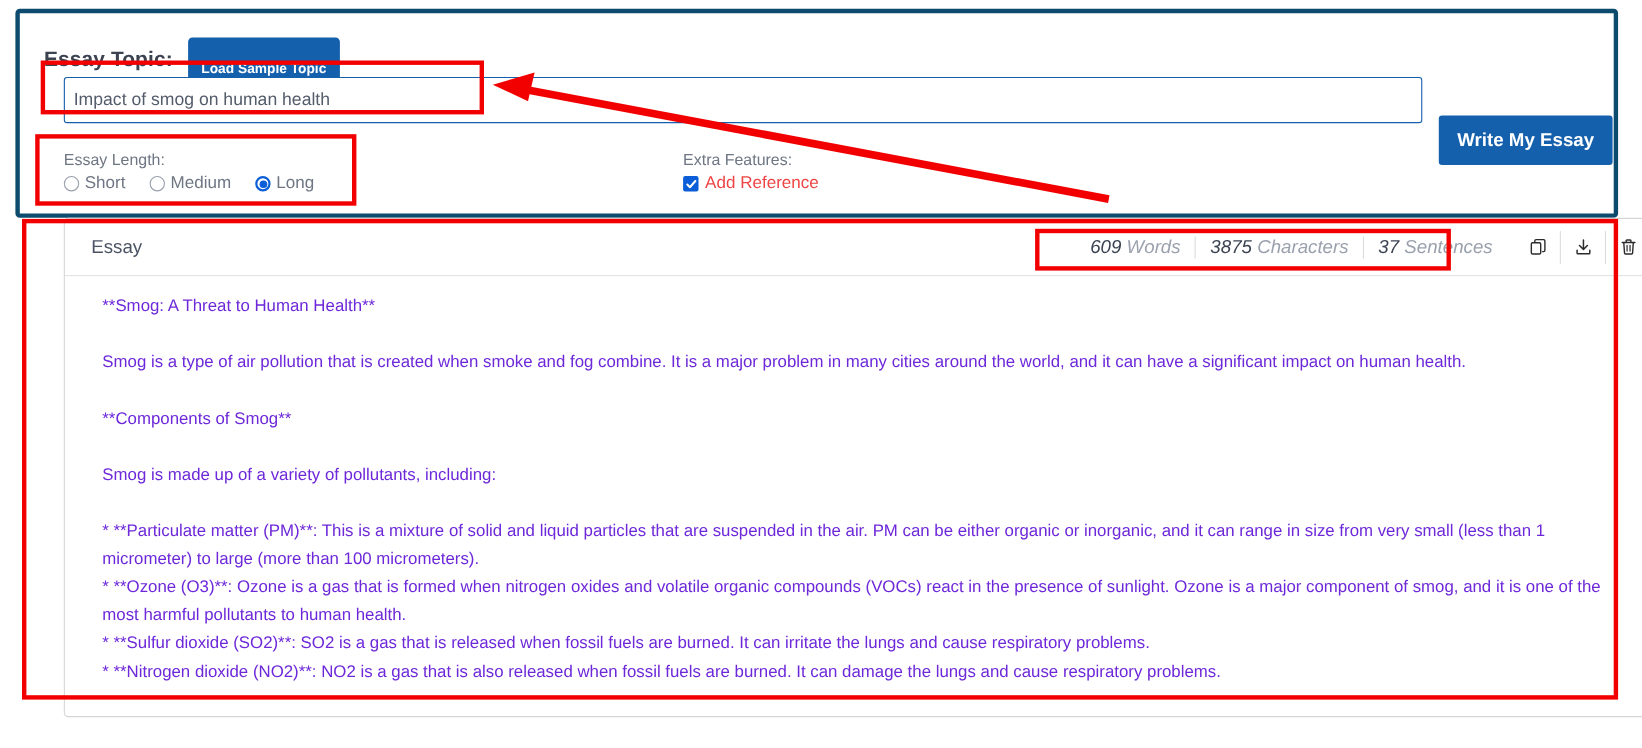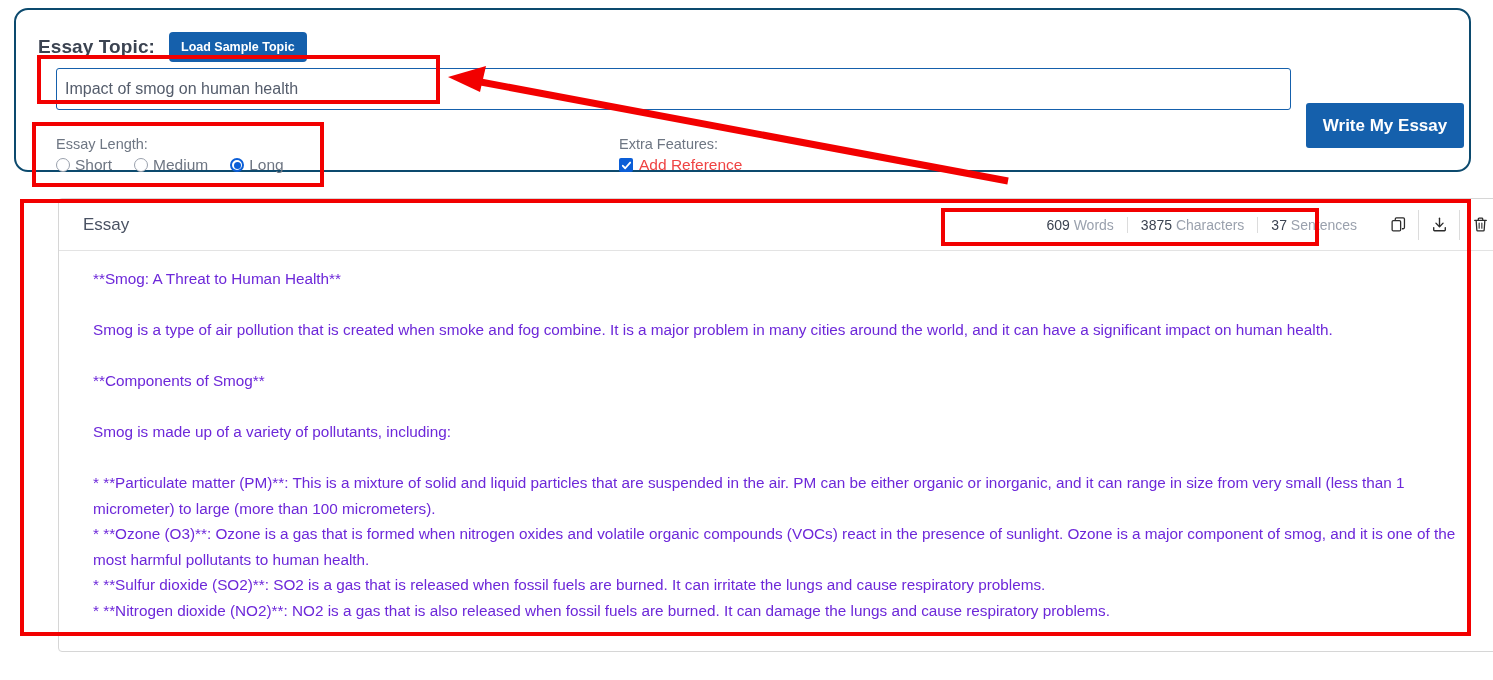--- a/index.html
+++ b/index.html
@@ -15,25 +15,25 @@
     background: #ffffff;
     overflow: hidden;
   }
 
   
   .topic-card {
     position: absolute;
     left: 14px;
     top: 8px;
     width: 1457px;
-    height: 164px;
-    box-sizing: border-box;
-    background: #ffffff;
-    border: 2px solid #0c4a6e;
-    border-radius: 14px;
+    height: 190px;
+    box-sizing: border-box;
+    background: #ffffff;
+    border: 4px solid #0c4a6e;
+    border-radius: 4px;
   }
 
   .topic-head {
     position: absolute;
     left: 22px;
     top: 22px;
     display: flex;
     align-items: center;
     gap: 14px;
   }
@@ -43,21 +43,21 @@
     color: #3b4351;
     letter-spacing: .1px;
   }
   .sample-btn {
     background: #1560ac;
     color: #ffffff;
     font-size: 12.5px;
     font-weight: bold;
     border: none;
     border-radius: 4px;
-    padding: 9px 12px 8px 12px;
+    padding: 22px 12px 8px 12px;
     cursor: pointer;
     line-height: 1;
     font-family: "Liberation Sans", sans-serif;
   }
 
   .topic-input {
     position: absolute;
     left: 40px;
     top: 58px;
     width: 1235px;
@@ -199,24 +199,25 @@
   .head-right {
     margin-left: auto;
     display: flex;
     align-items: center;
   }
   .stats {
     display: flex;
     align-items: center;
   }
   .stat {
-    font-size: 14px;
+    font-size: 17px;
     color: #9aa1ad;
     padding: 0 13px;
     white-space: nowrap;
+    font-style: italic;
   }
   .stat .num {
     color: #3b4351;
   }
   .stat + .stat {
     border-left: 1px solid #dcdcdc;
   }
   .icon-group {
     display: flex;
     align-items: center;

